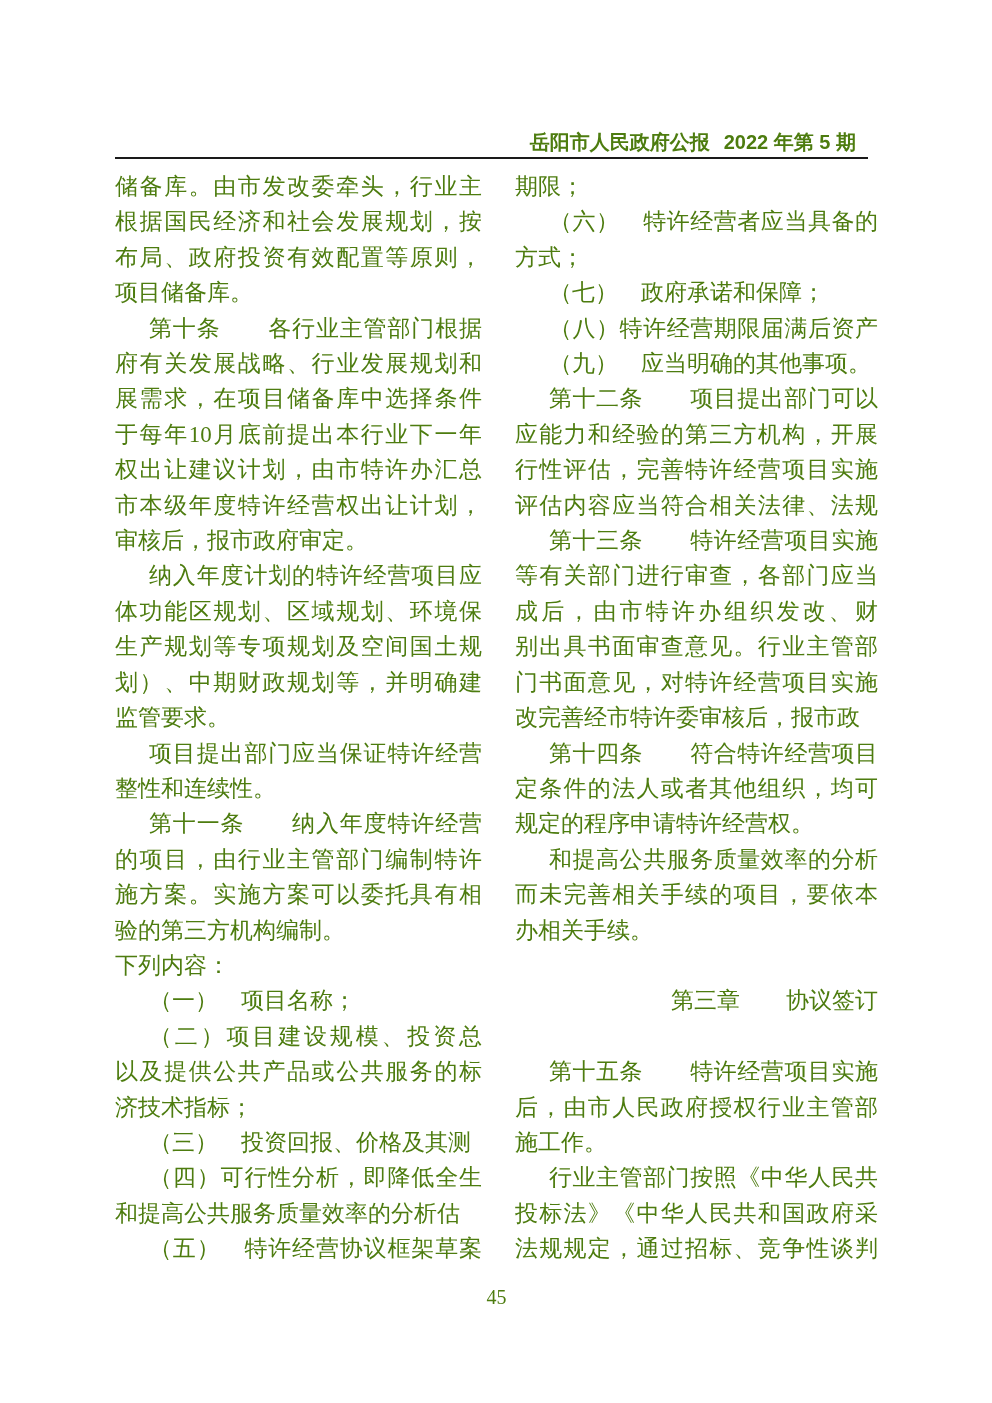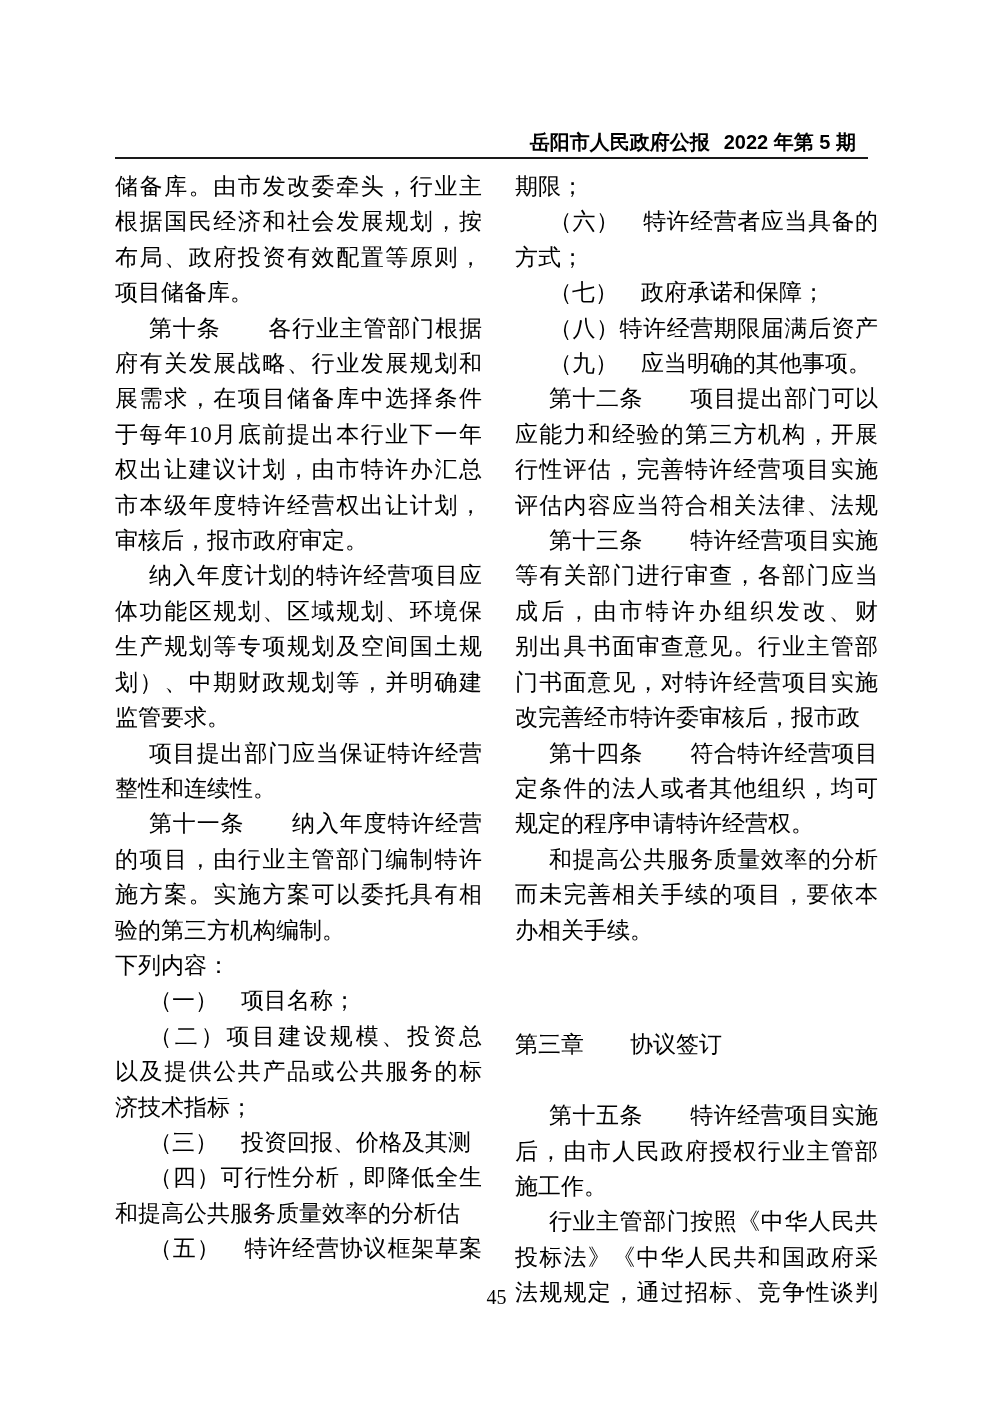--- a/index.html
+++ b/index.html
@@ -1,29 +1,29 @@
 <!DOCTYPE html>
 <html><head>
 <meta charset="utf-8">
 <style>
   html,body{margin:0;padding:0;background:#ffffff;}
   .page{position:relative;width:992px;height:1403px;background:#ffffff;
-        font-family:"Liberation Serif","DejaVu Serif",serif;color:#000000;overflow:hidden;}
+        font-family:"Liberation Serif","DejaVu Serif",serif;color:#4d7c0f;overflow:hidden;}
   .header{position:absolute;left:115px;top:130px;width:741px;text-align:right;
           font-family:"Liberation Sans","DejaVu Sans",sans-serif;font-weight:700;
           font-size:20px;line-height:24px;white-space:nowrap;}
   .issue{margin-left:14px;}
   .rule{position:absolute;left:115px;top:157px;width:753px;height:2px;background:#1a1a1a;}
   .col{position:absolute;top:169px;font-size:23px;line-height:35.42px;}
   .col.left{left:115px;width:367px;}
   .col.right{left:515px;width:363px;}
   .line{height:35.42px;overflow:hidden;}
   .line.full,.line.ifull{text-align:justify;text-align-last:justify;}
   .line.ifull,.line.iend{text-indent:34px;}
-  .line.heading{text-align:left;margin-top:44px;}
+  .line.heading{text-align:right;}
   .pagenum{position:absolute;left:115px;top:1286px;width:763px;text-align:center;font-size:20px;}
 </style>
 </head>
 <body>
 
 <div class="page">
   <div class="header">
     <span>岳阳市人民政府公报</span><span class="issue">2022 年第 5 期</span>
   </div>
   <div class="rule"></div>

